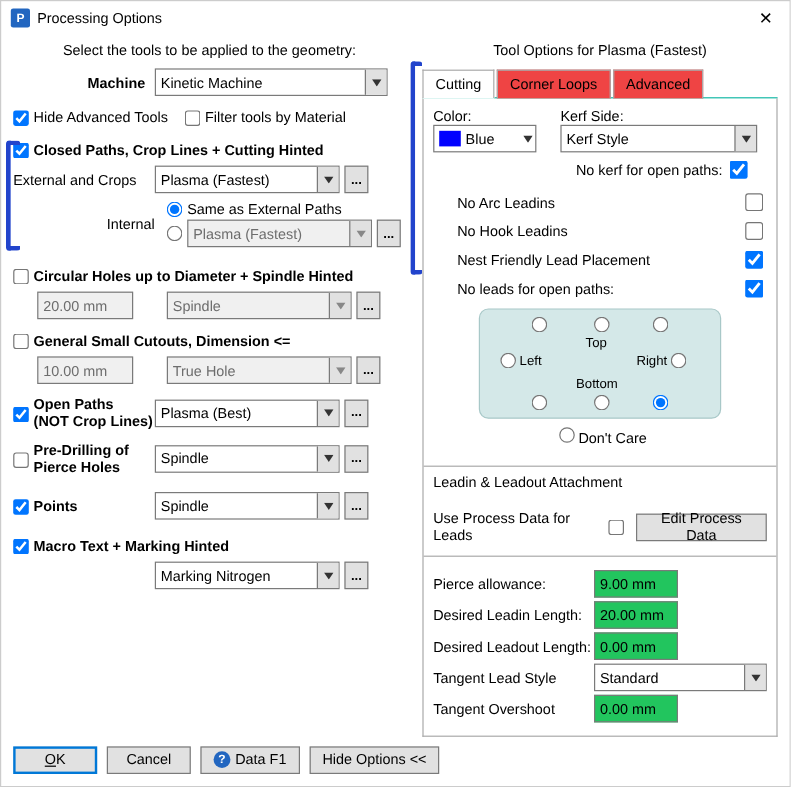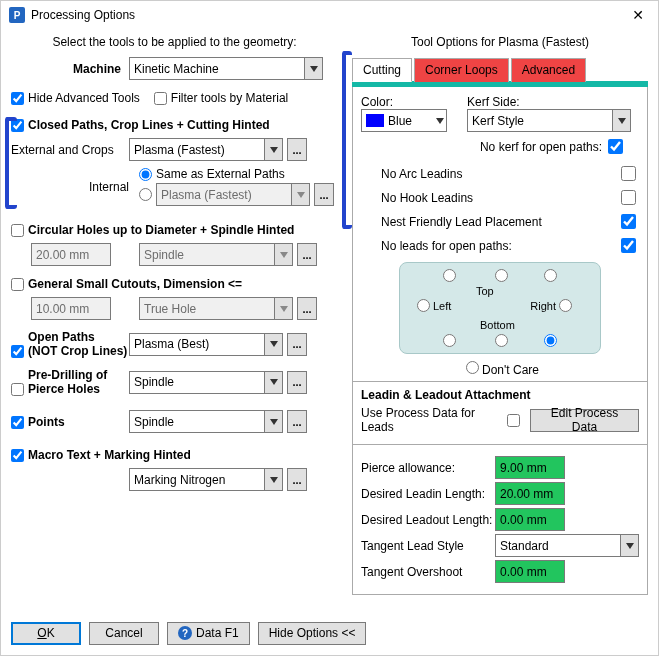--- a/index.html
+++ b/index.html
@@ -13,43 +13,43 @@
   .right{flex:1;padding:6px 10px 0 4px;box-sizing:border-box}
   .centered{text-align:center;margin-bottom:8px}
   .row{display:flex;align-items:center;margin:4px 0}
   .lbl{width:110px;text-align:right;padding-right:8px;font-weight:bold}
   .combo{height:21px;border:1px solid #7a7a7a;background:#fff;padding:0 18px 0 4px;display:flex;align-items:center;position:relative;min-width:120px}
   .combo.disabled{background:#f0f0f0;color:#6d6d6d}
   .combo .arrow{position:absolute;right:0;top:0;width:17px;height:100%;border-left:1px solid #7a7a7a;display:flex;align-items:center;justify-content:center;background:#e1e1e1}
   .combo .arrow svg{width:8px;height:6px}
   .txt{height:21px;border:1px solid #7a7a7a;padding:0 4px;display:flex;align-items:center;background:#fff}
   .txt.disabled{background:#f0f0f0;color:#6d6d6d}
-  .chk{display:flex;align-items:flex-end;margin:6px 0}
+  .chk{display:flex;align-items:center;margin:6px 0}
   .chk input{margin:2px 4px 0 0}
   .ellips{width:18px;height:21px;border:1px solid #7a7a7a;background:#e1e1e1;display:flex;align-items:center;justify-content:center;margin-left:4px;font-weight:bold;cursor:pointer;font-size:11px}
   .section-row{display:flex;align-items:center;margin:4px 0}
   .section-row .spacer{width:20px}
   .radio-row{display:flex;align-items:center;margin:2px 0}
   .radio-row input{margin:0 4px 0 0}
   .bracket{position:absolute;left:-6px;width:8px;border-left:4px solid #2244cc;border-top:4px solid #2244cc;border-bottom:4px solid #2244cc;border-radius:3px}
   
-  .tabs{display:flex;border-bottom:6px solid #14b8a6;margin-top:4px}
+  .tabs{display:flex;border-bottom:1px solid #14b8a6;margin-top:4px}
   .tab{padding:4px 10px;border:1px solid #aaa;border-bottom:none;background:#ef4444;margin-right:2px;position:relative;top:1px;cursor:pointer}
   .tab.active{background:#fff;border-bottom:1px solid #fff}
   .tabcontent{border:1px solid #aaa;border-top:none;padding:8px}
   .field-row{display:flex;align-items:center;margin:3px 0}
   .field-row .flabel{flex:1}
   .colorfield{display:flex;align-items:center;height:21px;border:1px solid #7a7a7a;width:84px;position:relative;background:#fff}
   .colorfield .swatch{width:18px;height:13px;background:#0000ff;margin:0 4px}
   .colorfield .arrow{position:absolute;right:2px;top:3px}
   .right-check{width:15px;height:15px}
   .leadbox{border:1px solid #a8c8c8;background:#d4e8e8;border-radius:8px;width:200px;height:90px;margin:6px auto 4px auto;position:relative}
   .leadbox .pos{position:absolute;display:flex;align-items:center;font-size:11px}
   .leadbox input[type=radio]{margin:0 3px}
-  .group-sep{border-top:1px solid #aaa;margin:4px -8px;padding:6px 8px 0 8px;font-weight:bold}
+  .group-sep{border-top:1px solid #aaa;margin:16px -8px;padding:6px 8px 0 8px;font-weight:normal}
   .btn{height:23px;border:1px solid #7a7a7a;background:#e1e1e1;padding:0 10px;display:inline-flex;align-items:center;cursor:pointer;font-family:inherit;font-size:12px}
   .btn.default{border:2px solid #0078d7}
   .footer{position:absolute;bottom:0;left:0;right:0;height:44px;display:flex;align-items:center;padding:0 10px;gap:8px}
   .footer .btn{min-width:70px;justify-content:center}
   .help-icon{width:14px;height:14px;border-radius:50%;background:#2266c0;color:#fff;display:inline-flex;align-items:center;justify-content:center;font-size:10px;font-weight:bold;margin-right:4px}
   .val-input{width:60px;height:21px;border:1px solid #7a7a7a;padding:0 4px;background:#22c55e;display:flex;align-items:center}
   .r-row{display:flex;align-items:center;margin:3px 0}
   .r-row .rlabel{width:134px}
   .dontcare{text-align:center;margin:0 0 0 0}
 </style>
@@ -303,21 +303,21 @@
         <div class="leadbox">
           <div class="pos" style="top:6px;left:40px">
               <input type="radio" name="lp" style="">
             </div>
           <div class="pos" style="top:6px;left:92px">
               <input type="radio" name="lp" style="">
             </div>
           <div class="pos" style="top:6px;right:40px">
               <input type="radio" name="lp" style="">
             </div>
-          <div class="pos" style="top:22px;left:76px">Top</div>
+          <div class="pos" style="top:22px;left:88px">Top</div>
           <div class="pos" style="top:36px;left:14px">
               <input type="radio" name="lp" style="">
               <span>Left</span>
             </div>
           <div class="pos" style="top:36px;right:25px">
               <span>Right</span>
               <input type="radio" name="lp" style="">
             </div>
           <div class="pos" style="bottom:22px;left:80px">Bottom</div>
           <div class="pos" style="bottom:6px;left:40px">

